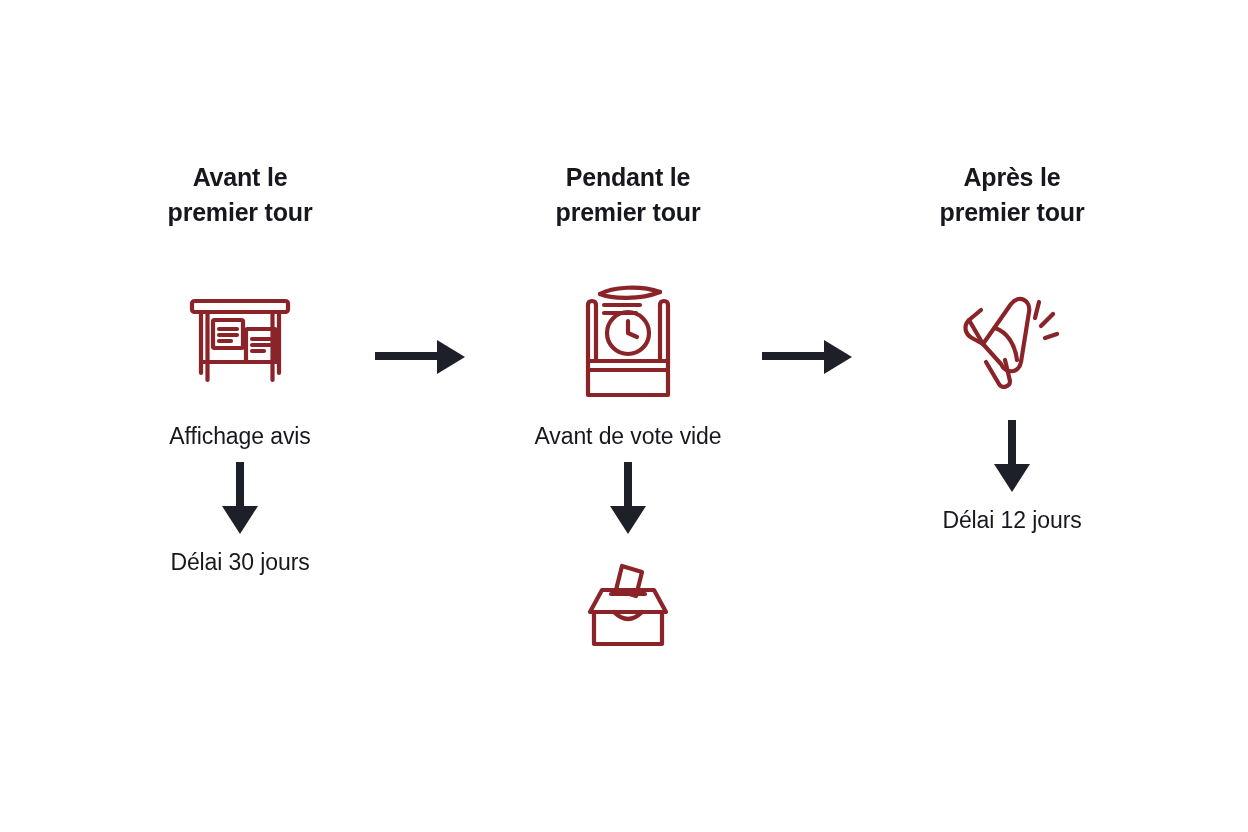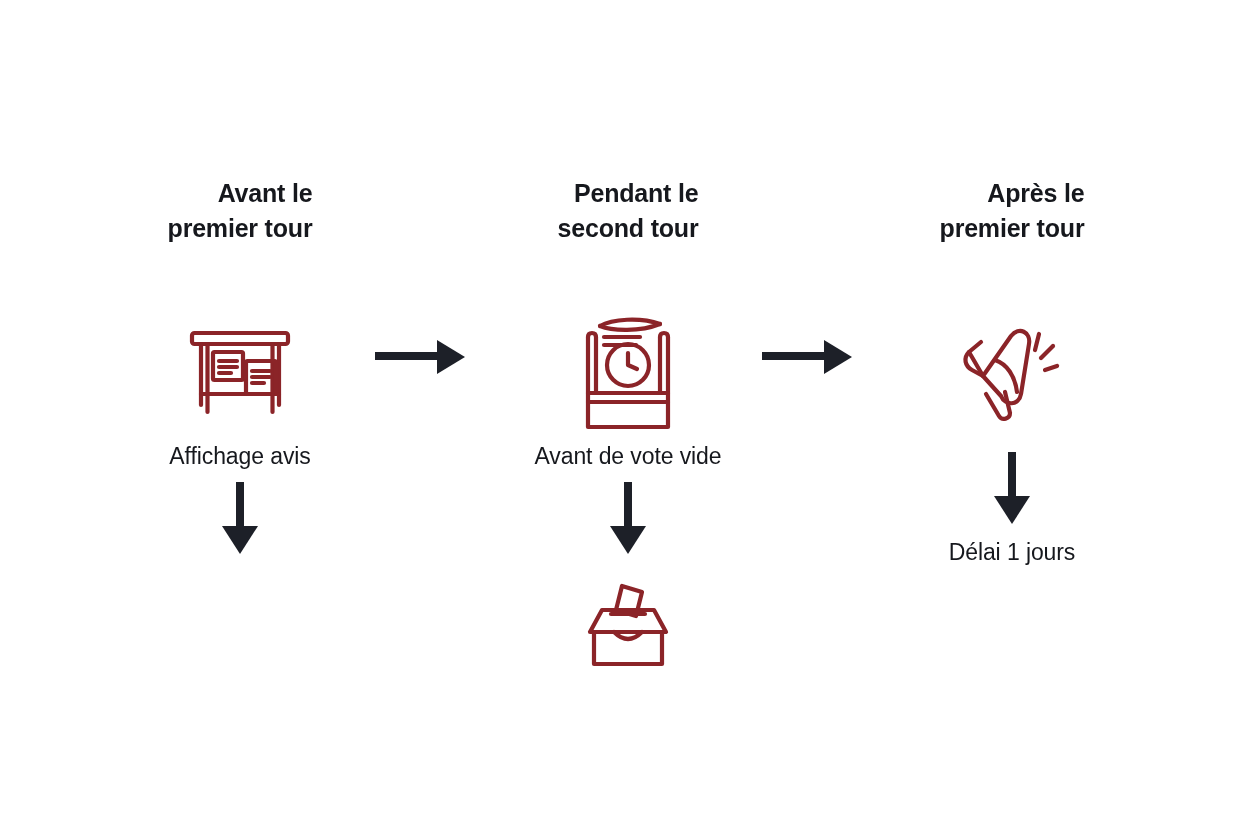--- a/index.html
+++ b/index.html
@@ -33,44 +33,44 @@
     align-items: center;
   }
   .col-1 { left: 90px; }
   .col-2 { left: 478px; }
   .col-3 { left: 862px; }
 
   .col-title {
     font-size: 25px;
     font-weight: bold;
     line-height: 1.4;
-    text-align: right;
+    text-align: center;
     letter-spacing: -0.2px;
     color: #16181d;
     white-space: pre-line;
-    margin: 16px;
+    margin: 0;
   }
 
   .icon-slot {
     height: 140px;
     margin-top: 40px;
     display: flex;
     align-items: center;
     justify-content: center;
   }
 
   .caption {
     font-size: 23px;
     line-height: 1.3;
     text-align: center;
     color: #16181d;
     letter-spacing: -0.1px;
     white-space: nowrap;
   }
-  .caption.primary { }
+  .caption.primary { margin-top: 12px; }
 
   .v-arrow-slot {
     height: 96px;
     display: flex;
     align-items: center;
     justify-content: center;
   }
 
   .caption.secondary { margin-top: 0px; }
 
@@ -130,28 +130,29 @@
 
     <div class="caption primary">Affichage avis</div>
 
     <div class="v-arrow-slot">
       <svg width="44" height="76" viewBox="0 0 44 76">
         <rect x="18" y="0" width="8" height="46" fill="#1d2028"></rect>
         <polygon points="4,44 40,44 22,72" fill="#1d2028"></polygon>
       </svg>
     </div>
 
+    <div class="caption secondary">Délai 30 jours</div>
 
     <div class="sub-icon-slot hidden-slot"></div>
   </div>
 
   <div class="column col-2">
 
     <div class="col-title">Pendant le
-second tour</div>
+premier tour</div>
 
     <div class="icon-slot">
 
       <svg width="100" height="118" viewBox="0 0 100 118">
         <g fill="none" stroke="#8b2428" stroke-width="4.2" stroke-linecap="round" stroke-linejoin="round">
 
           <path d="M22 13 C 34 6, 62 4, 82 11"></path>
           <path d="M22 13 C 34 18, 62 19, 82 11"></path>
           <path d="M26 24 H 62"></path>
           <path d="M26 32 H 58"></path>
@@ -228,21 +229,21 @@
     </div>
 
 
     <div class="v-arrow-slot">
       <svg width="44" height="76" viewBox="0 0 44 76">
         <rect x="18" y="0" width="8" height="46" fill="#1d2028"></rect>
         <polygon points="4,44 40,44 22,72" fill="#1d2028"></polygon>
       </svg>
     </div>
 
-    <div class="caption secondary">Délai 1 jours</div>
+    <div class="caption secondary">Délai 12 jours</div>
 
     <div class="sub-icon-slot hidden-slot"></div>
   </div>
 
   <div class="h-arrow h-arrow-1">
     <svg width="92" height="44" viewBox="0 0 92 44">
       <rect x="0" y="17" width="66" height="8" fill="#1d2028"></rect>
       <polygon points="62,5 62,39 90,22" fill="#1d2028"></polygon>
     </svg>
   </div>

